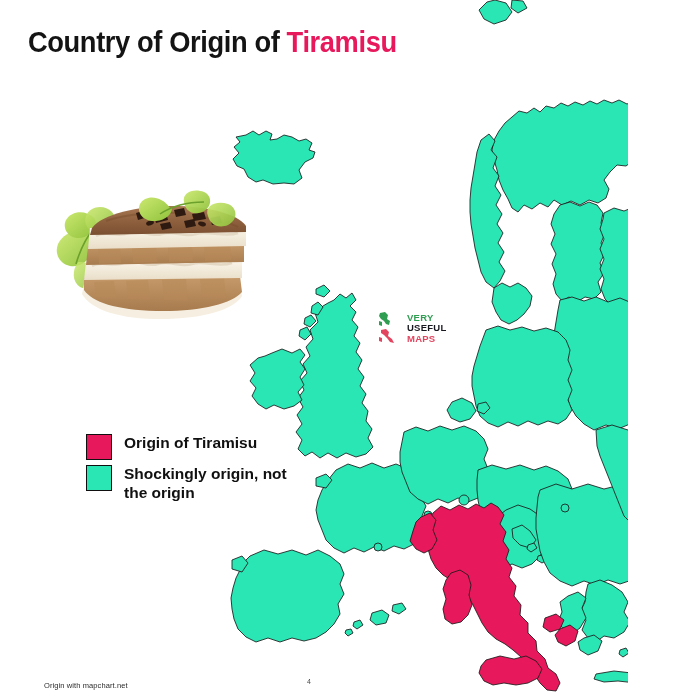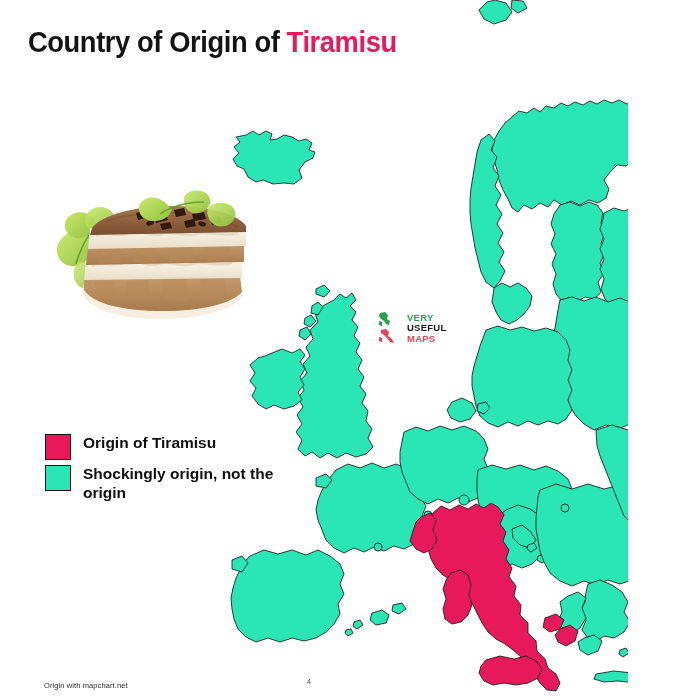--- a/index.html
+++ b/index.html
@@ -89,20 +89,21 @@
     position: absolute;
     left: 45px;
     top: 433px;
     z-index: 36;
     width: 250px;
   }
   .legend-row {
     display: flex;
     align-items: flex-start;
     margin-bottom: 4px;
+    margin-left: 41px;
   }
   .legend-swatch {
     width: 24px;
     height: 24px;
     border: 1px solid #0f0f0f;
     flex: 0 0 auto;
     margin-top: 1px;
   }
   .legend-label {
     margin-left: 12px;

